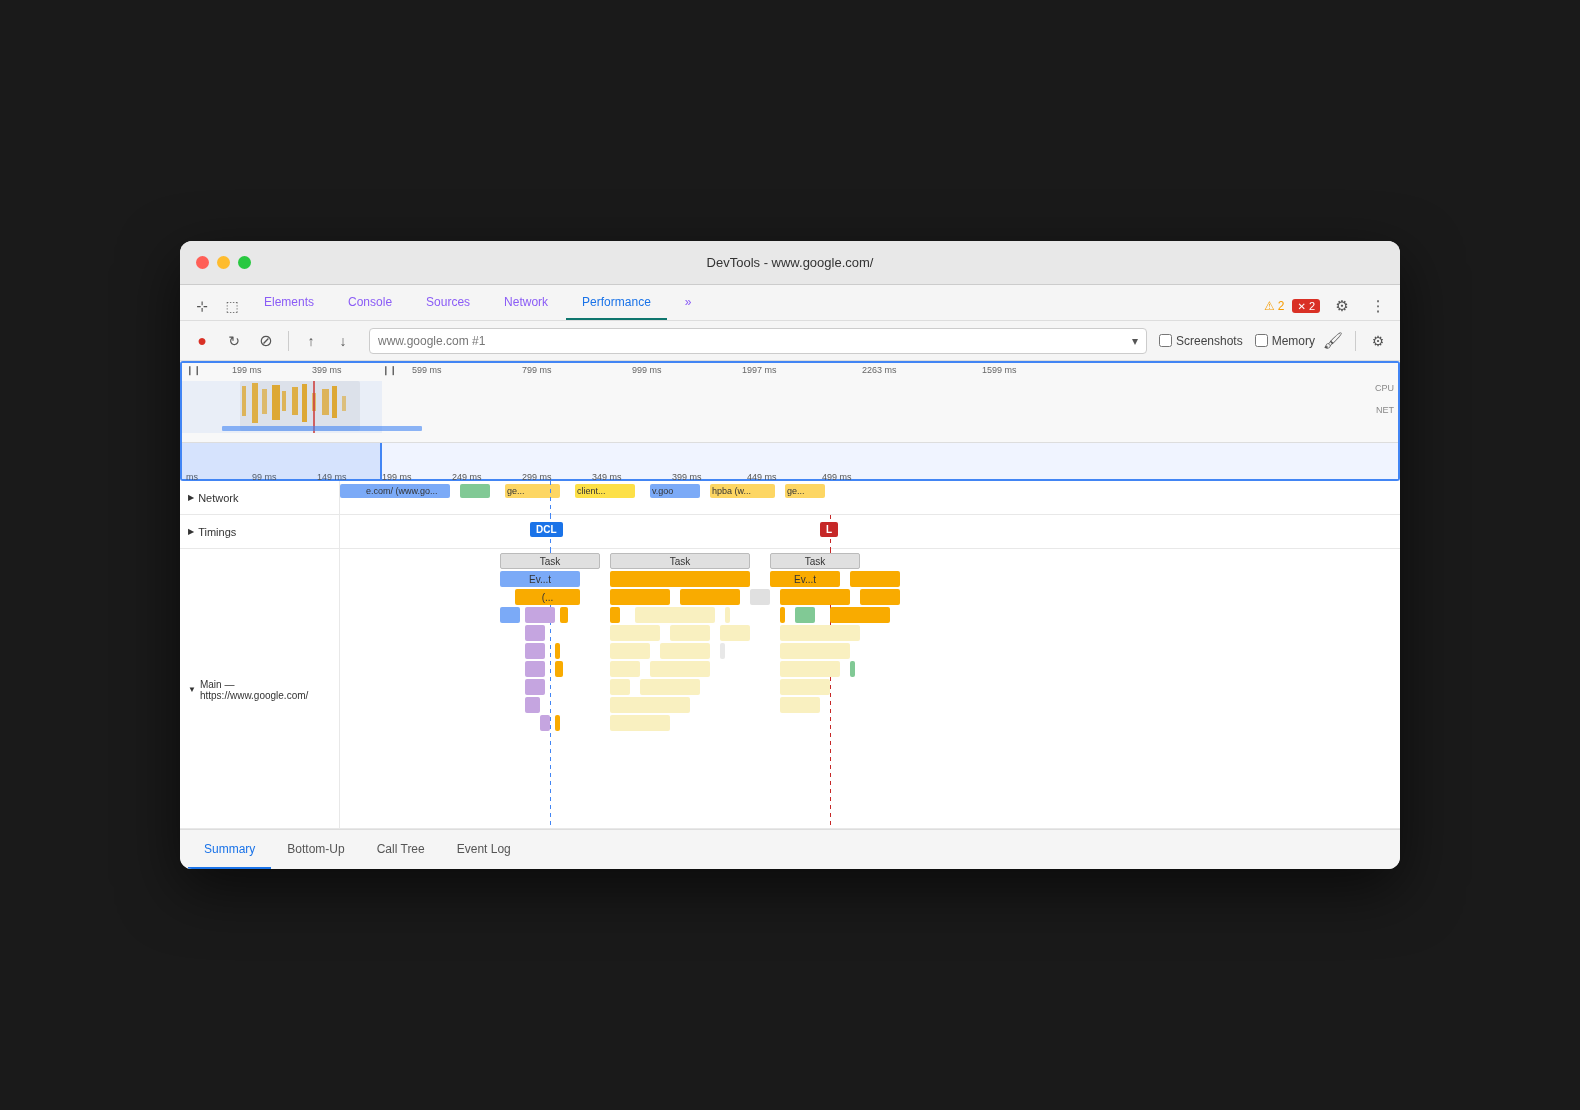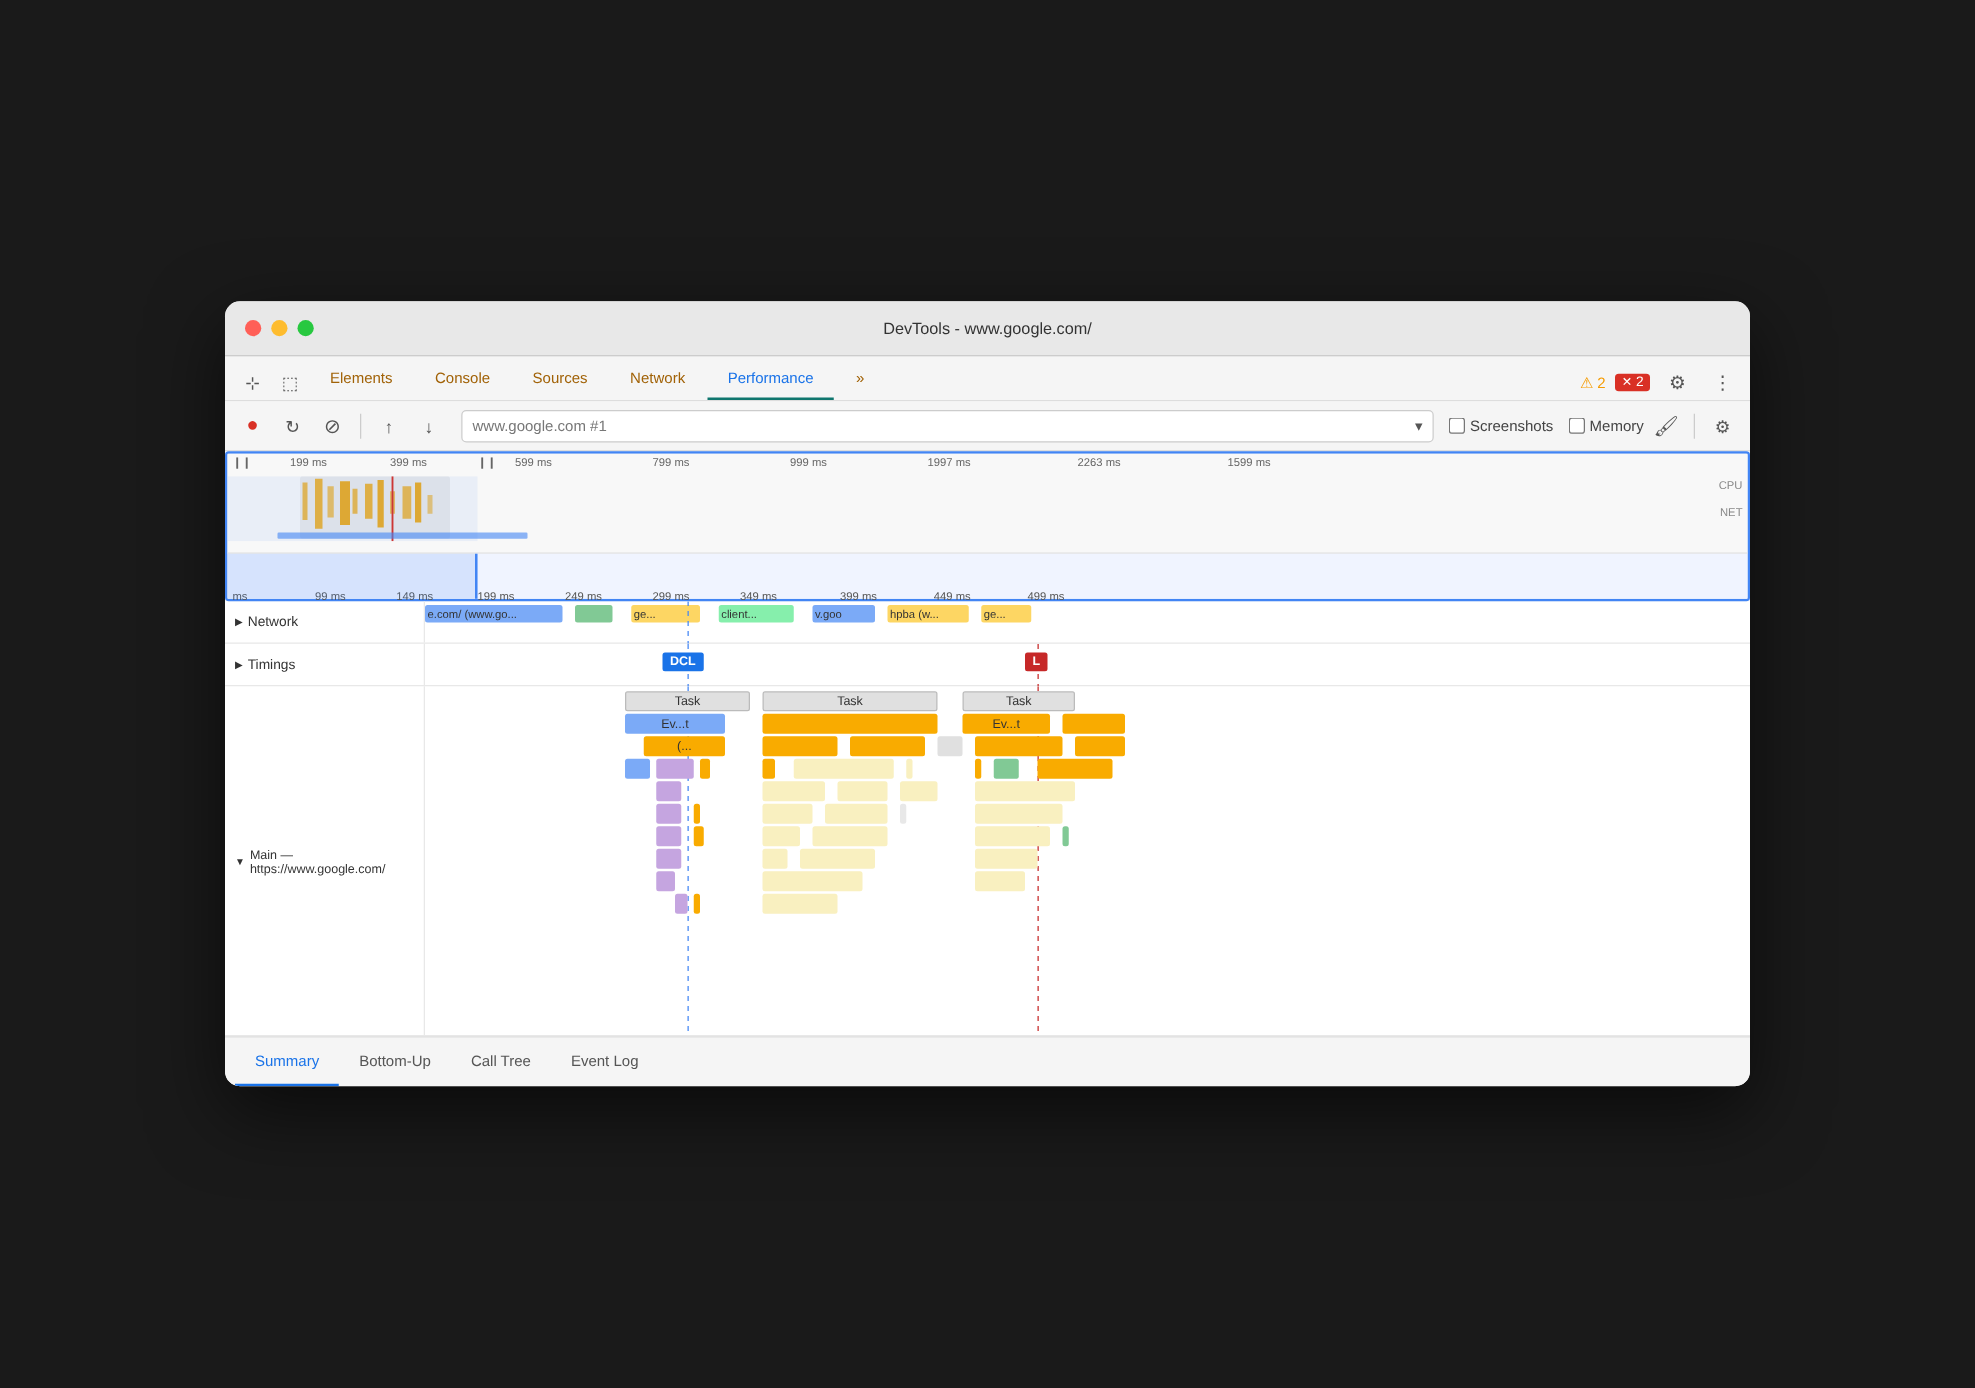--- a/index.html
+++ b/index.html
@@ -71,21 +71,21 @@
       border-bottom: 1px solid #ddd;
       display: flex;
       align-items: flex-end;
       padding: 0 8px;
       height: 36px;
       gap: 2px;
     }
     .tab {
       padding: 6px 16px;
       font-size: 12px;
-      color: #a16207;
+      color: #8b5cf6;
       cursor: pointer;
       border-bottom: 2px solid transparent;
       height: 100%;
       display: flex;
       align-items: center;
     }
     .tab.active {
       color: #1a73e8;
       border-bottom: 2px solid #0f766e;
       font-weight: 500;
@@ -459,27 +459,27 @@
   <div class="timeline-area">
 
     <div class="timeline-track" style="height:34px;">
       <div class="track-label">
         <span style="font-size:8px;">▶</span>
         <span>Network</span>
       </div>
       <div class="track-content" style="position:relative;height:34px;">
 
         <div class="network-bar" style="left:0;width:110px;background:#7baaf7;top:10px;">
-          <span style="font-size:9px;color:#333;">e.com/ (www.go...</span>
+          <span style="font-size:9px;color:#333;margin-left:24px;">e.com/ (www.go...</span>
         </div>
         <div class="network-bar" style="left:120px;width:30px;background:#81c995;top:10px;"></div>
         <div class="network-bar" style="left:165px;width:55px;background:#fdd663;top:10px;">
           <span style="font-size:9px;color:#333;">ge...</span>
         </div>
-        <div class="network-bar" style="left:235px;width:60px;background:#86efac;top:10px;">
+        <div class="network-bar" style="left:235px;width:60px;background:#fde047;top:10px;">
           <span style="font-size:9px;color:#333;">client...</span>
         </div>
         <div class="network-bar" style="left:310px;width:50px;background:#7baaf7;top:10px;">
           <span style="font-size:9px;color:#333;">v.goo</span>
         </div>
         <div class="network-bar" style="left:370px;width:65px;background:#fdd663;top:10px;">
           <span style="font-size:9px;color:#333;">hpba (w...</span>
         </div>
         <div class="network-bar" style="left:445px;width:40px;background:#fdd663;top:10px;">
           <span style="font-size:9px;color:#333;">ge...</span>

